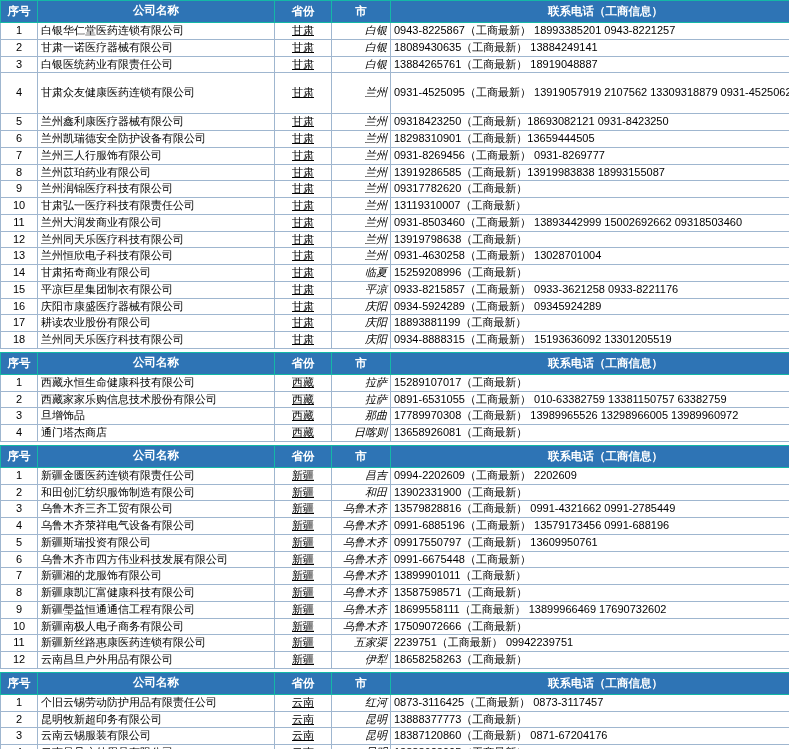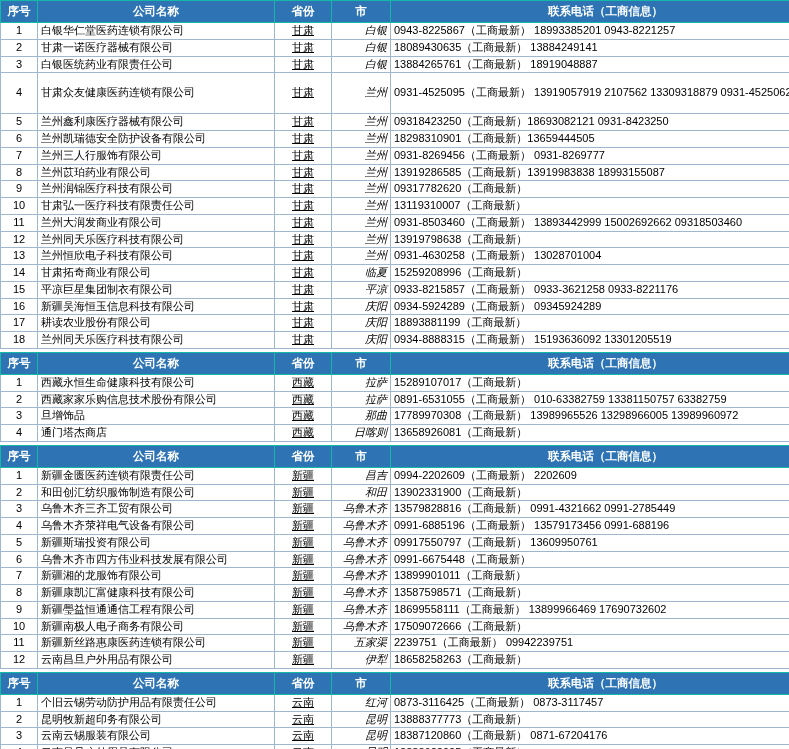--- a/index.html
+++ b/index.html
@@ -61,21 +61,21 @@
     text-align: right;
     font-style: italic;
   }
   td.c-phone {
     width: 423px;
     text-align: left;
     padding-left: 4px;
     white-space: nowrap;
   }
   th.h-idx { width: 30px; }
-  th.h-company { width: 230px; }
+  th.h-company { width: 230px; font-family: Liberation Mono, monospace; }
   th.h-prov { width: 50px; }
   th.h-city { width: 52px; }
   th.h-phone { width: 423px; }
   .tall-row td {
     height: 38px;
   }
   .phone-wrap {
     white-space: normal;
     line-height: 1.35;
     word-break: break-all;
@@ -202,21 +202,21 @@
           </tr>
           <tr>
             <td class="c-idx">15</td>
             <td class="c-company">平凉巨星集团制衣有限公司</td>
             <td class="c-prov">甘肃</td>
             <td class="c-city">平凉</td>
             <td class="c-phone">0933-8215857（工商最新） 0933-3621258 0933-8221176</td>
           </tr>
           <tr>
             <td class="c-idx">16</td>
-            <td class="c-company">新疆吴海恒玉信息科技有限公司</td>
+            <td class="c-company">庆阳市康盛医疗器械有限公司</td>
             <td class="c-prov">甘肃</td>
             <td class="c-city">庆阳</td>
             <td class="c-phone">0934-5924289（工商最新） 09345924289</td>
           </tr>
           <tr>
             <td class="c-idx">17</td>
             <td class="c-company">耕读农业股份有限公司</td>
             <td class="c-prov">甘肃</td>
             <td class="c-city">庆阳</td>
             <td class="c-phone">18893881199（工商最新）</td>

